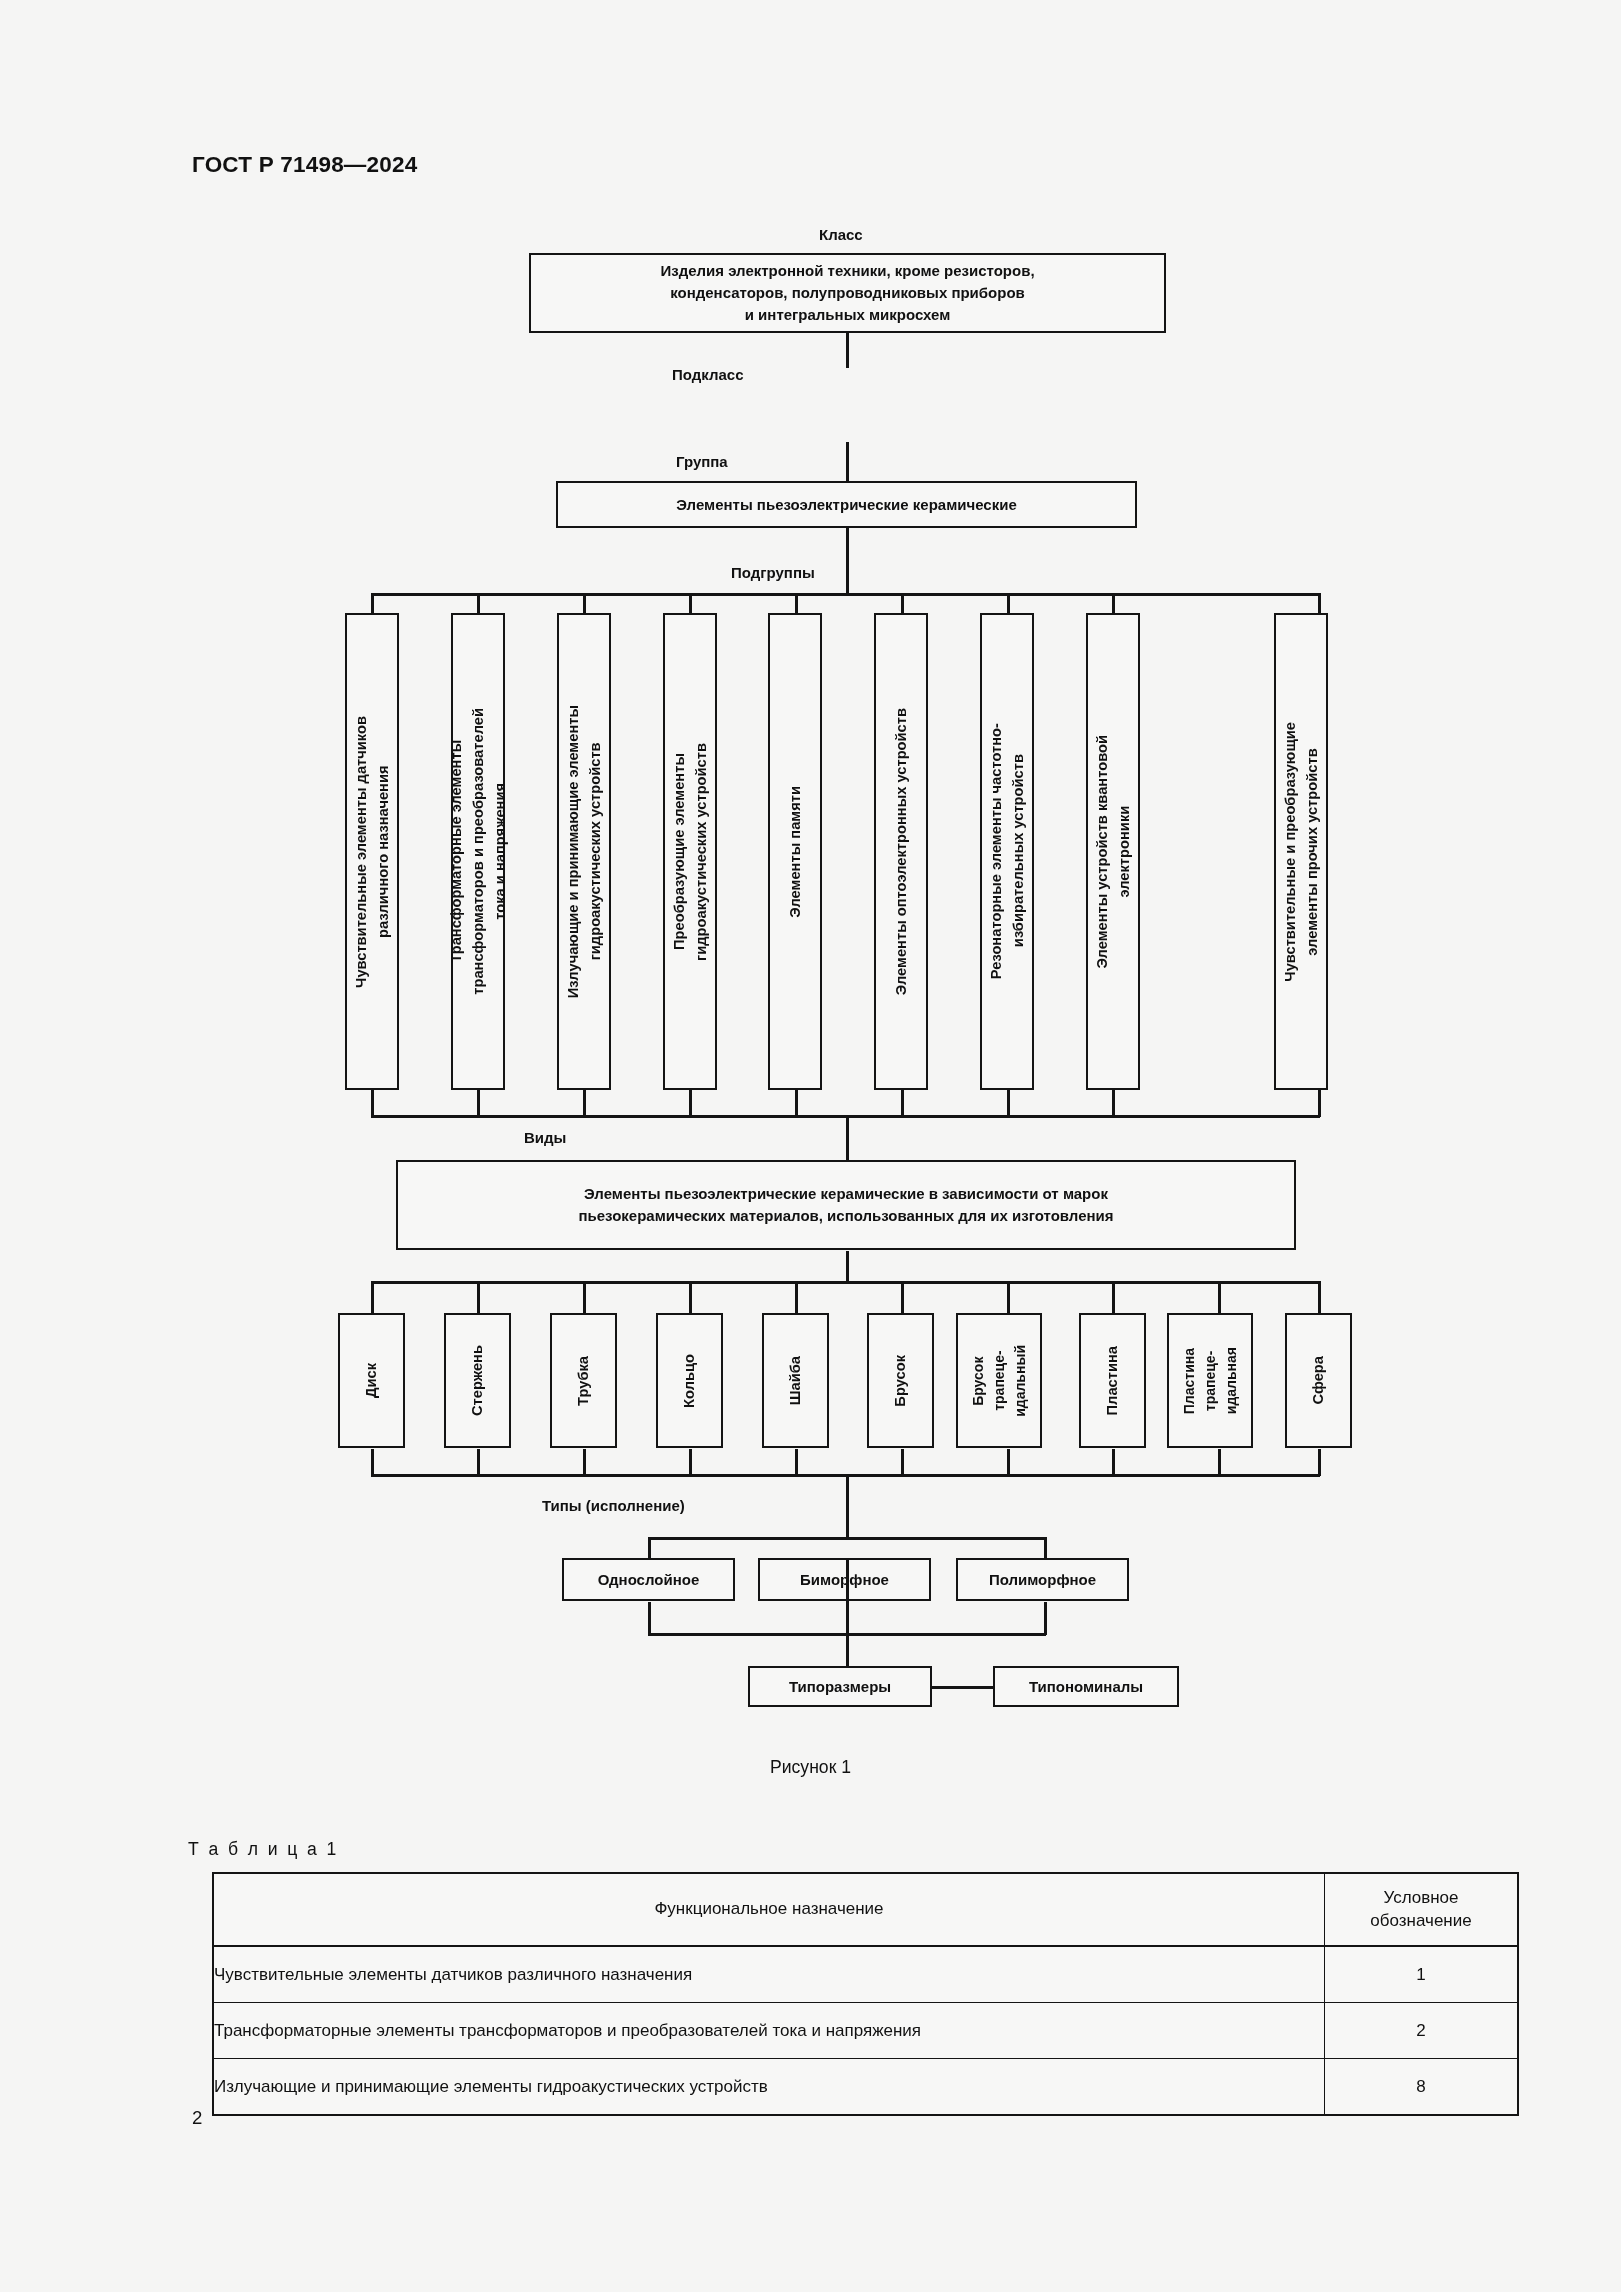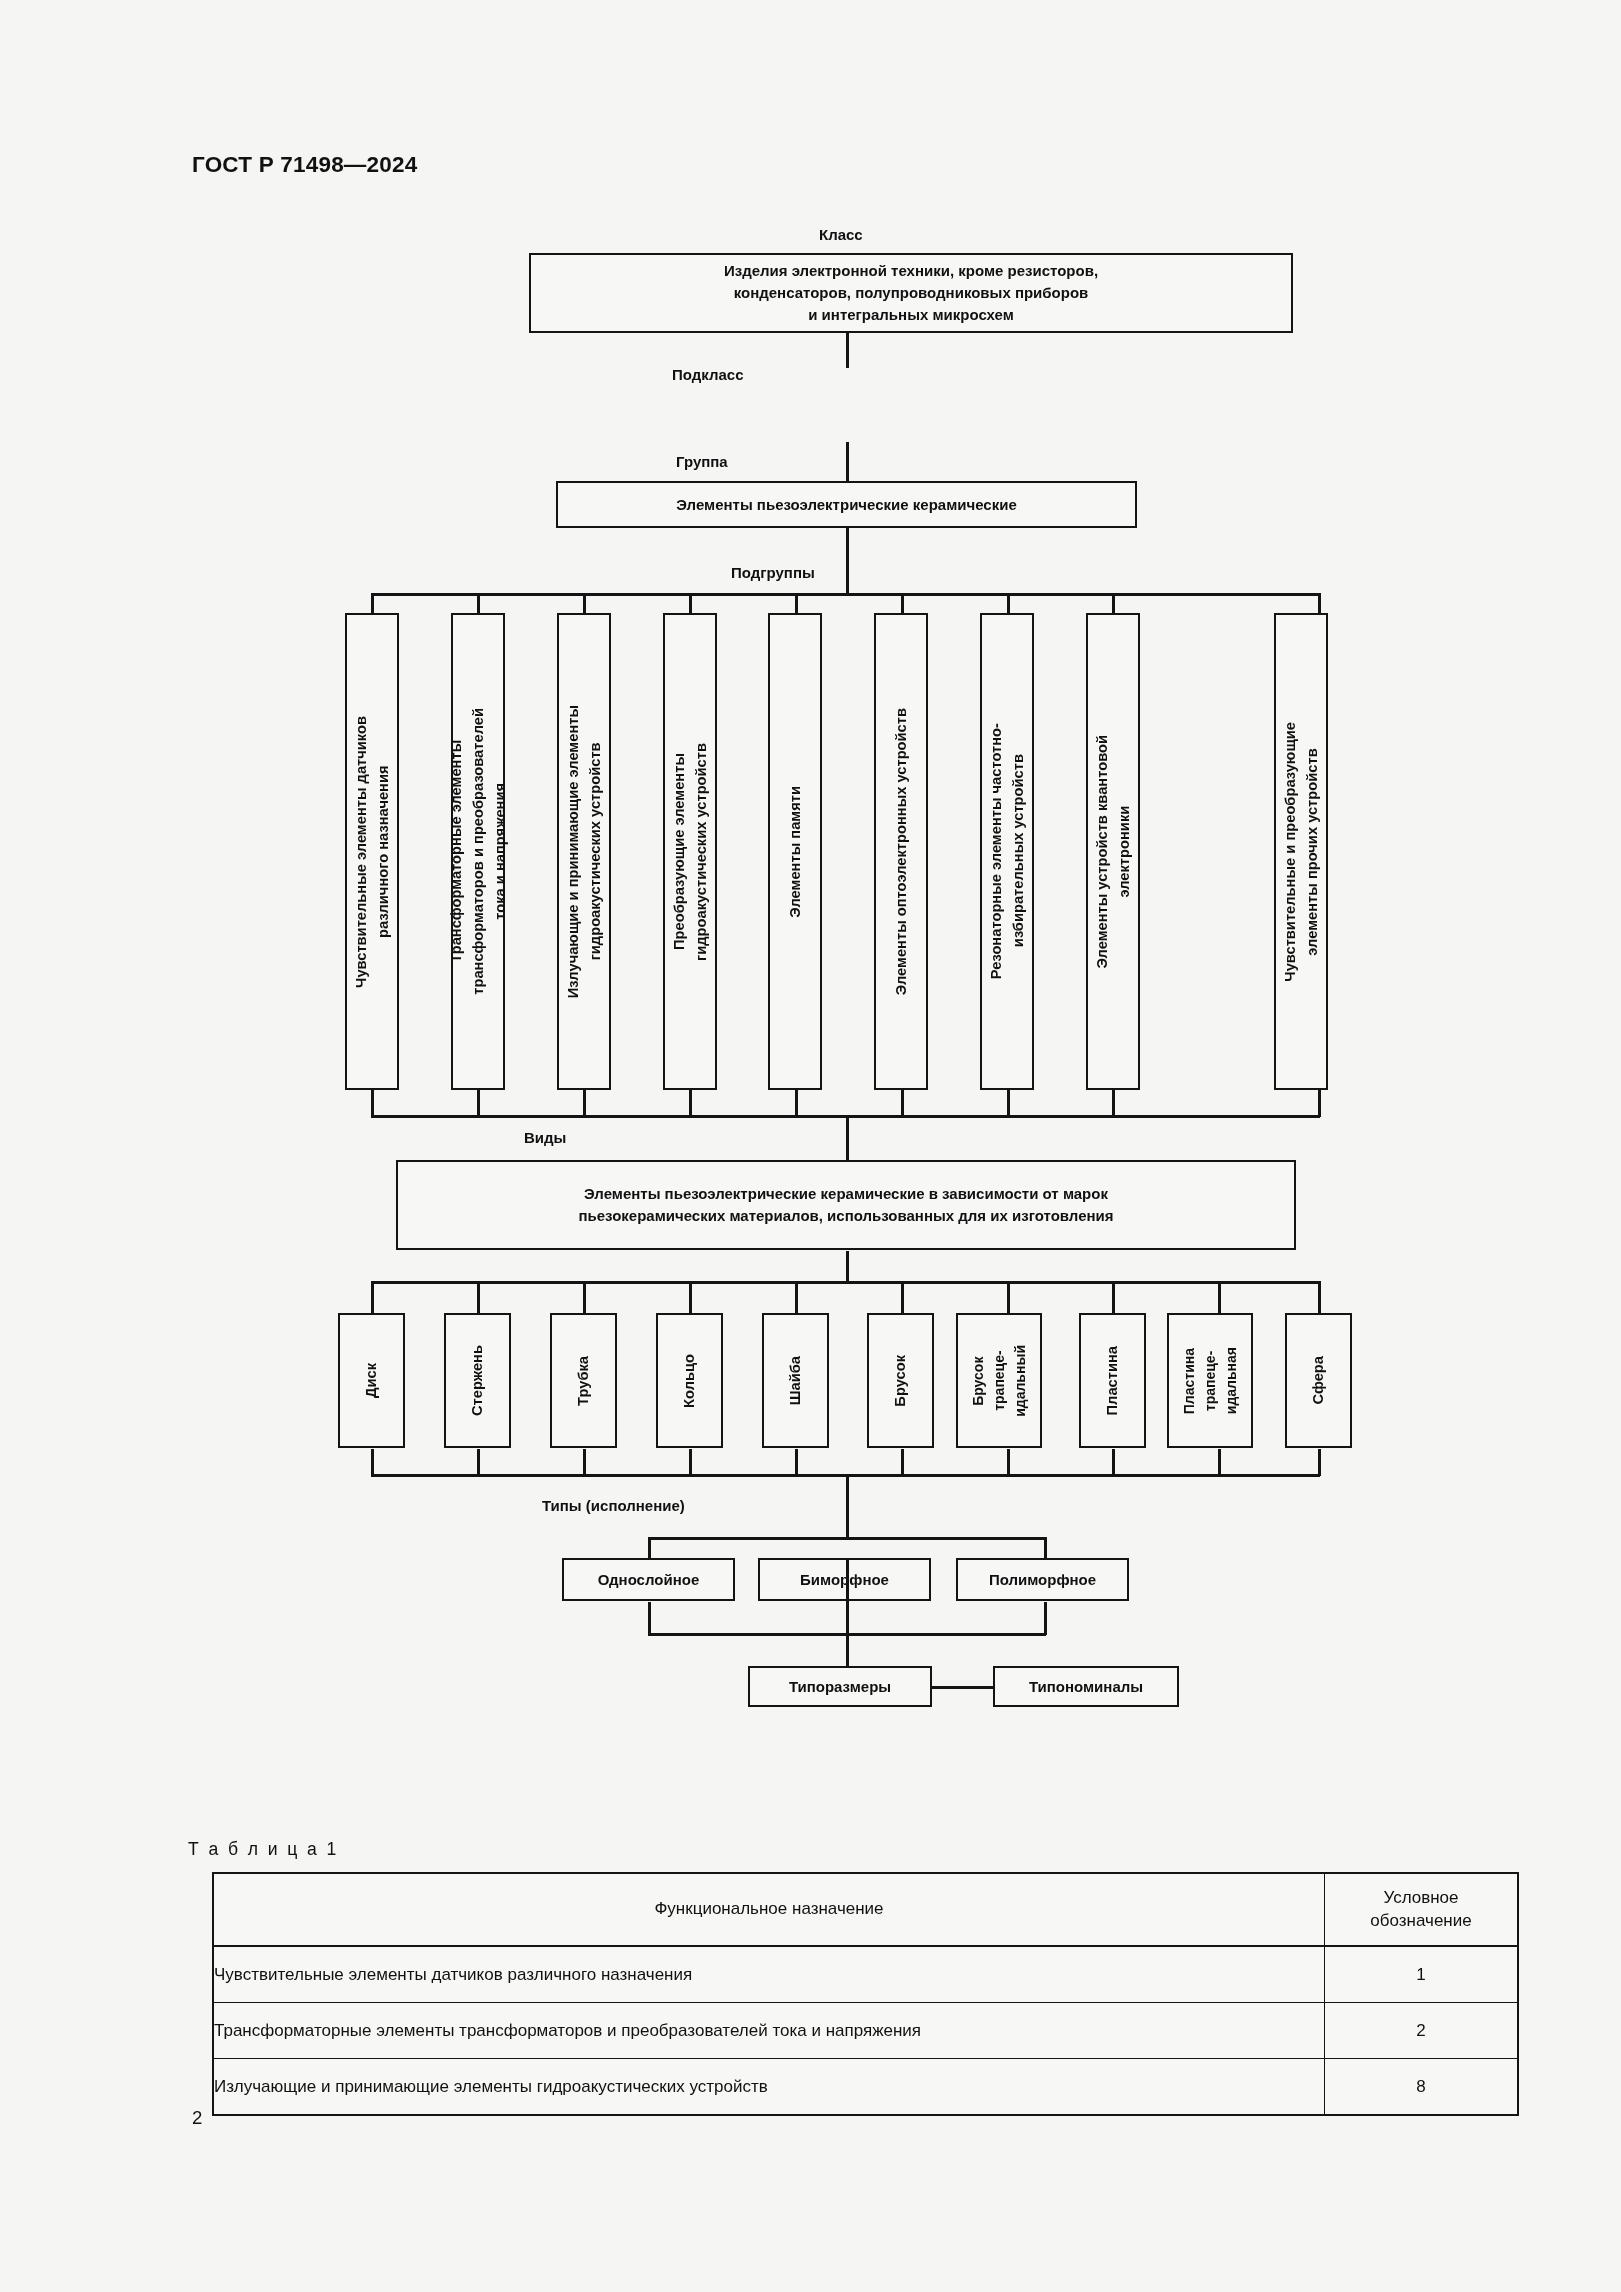--- a/index.html
+++ b/index.html
@@ -103,21 +103,21 @@
   }
 </style>
 </head>
 <body>
 
 <div class="page">
 
   <div class="doc-header">ГОСТ Р 71498—2024</div>
 
   <div class="lvl-label" style="left:819px; top:226px;">Класс</div>
-  <div class="box" style="left: 529px; top: 253px; width: 764px; height: 80px; white-space: pre-line;">Изделия электронной техники, кроме резисторов,
+  <div class="box" style="left: 529px; top: 253px; width: 637px; height: 80px; white-space: pre-line;">Изделия электронной техники, кроме резисторов,
 конденсаторов, полупроводниковых приборов
 и интегральных микросхем</div>
 
   <div class="vline" style="left:846px; top:333px; height:35px;"></div>
 
   <div class="lvl-label" style="left:672px; top:366px;">Подкласс</div>
 
   <div class="vline" style="left:846px; top:442px; height:39px;"></div>
 
   <div class="lvl-label" style="left:676px; top:453px;">Группа</div>
@@ -266,20 +266,21 @@
 
   <div class="vline" style="left:648px; top:1602px; height:33px;"></div>
   <div class="vline" style="left:1044px; top:1602px; height:33px;"></div>
   <div class="hline" style="left:648px; top:1633px; width:398px;"></div>
   <div class="vline" style="left:846px; top:1558px; height:123px;"></div>
 
   <div class="box thin" style="left:748px; top:1666px; width:184px; height:41px;">Типоразмеры</div>
   <div class="hline" style="left:932px; top:1686px; width:63px;"></div>
   <div class="box thin" style="left:993px; top:1666px; width:186px; height:41px;">Типономиналы</div>
 
+  <div class="fig-caption">Рисунок 1</div>
 
   <div class="tbl-title">Т а б л и ц а  1</div>
 
   <table class="data">
     <thead>
       <tr>
         <th class="c-name">Функциональное назначение</th>
         <th class="c-code" style="white-space:pre-line;">Условное
 обозначение</th>
       </tr>

